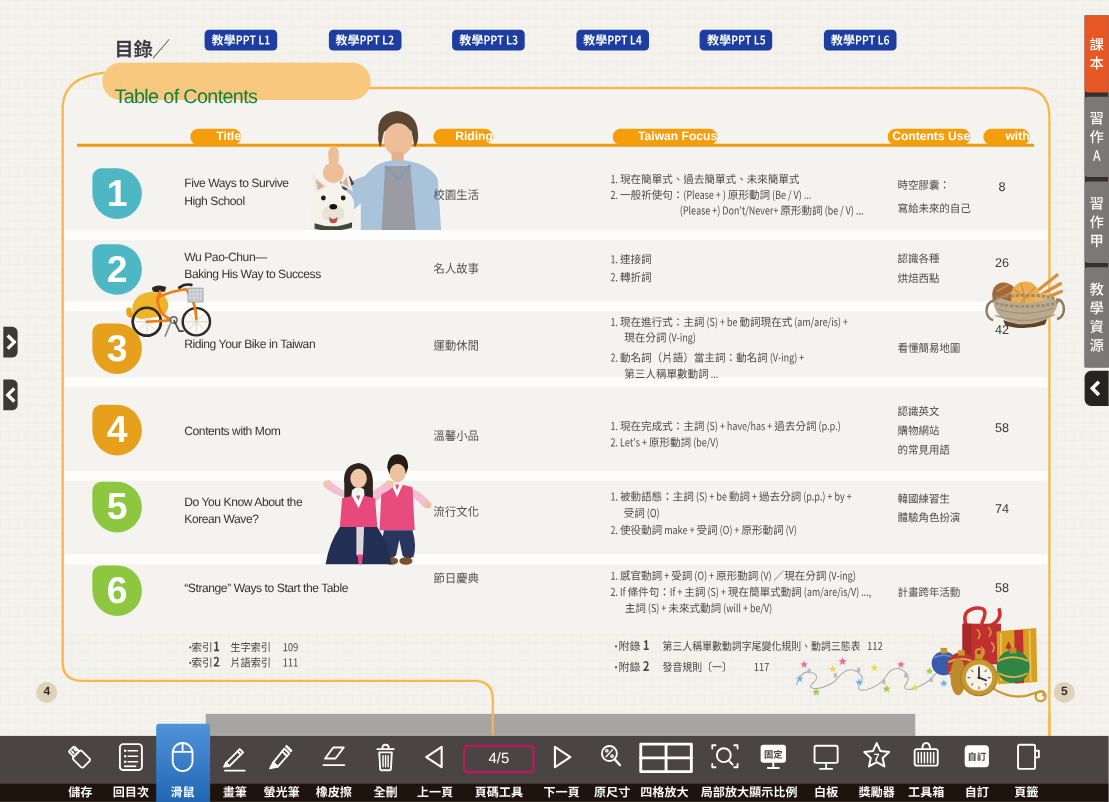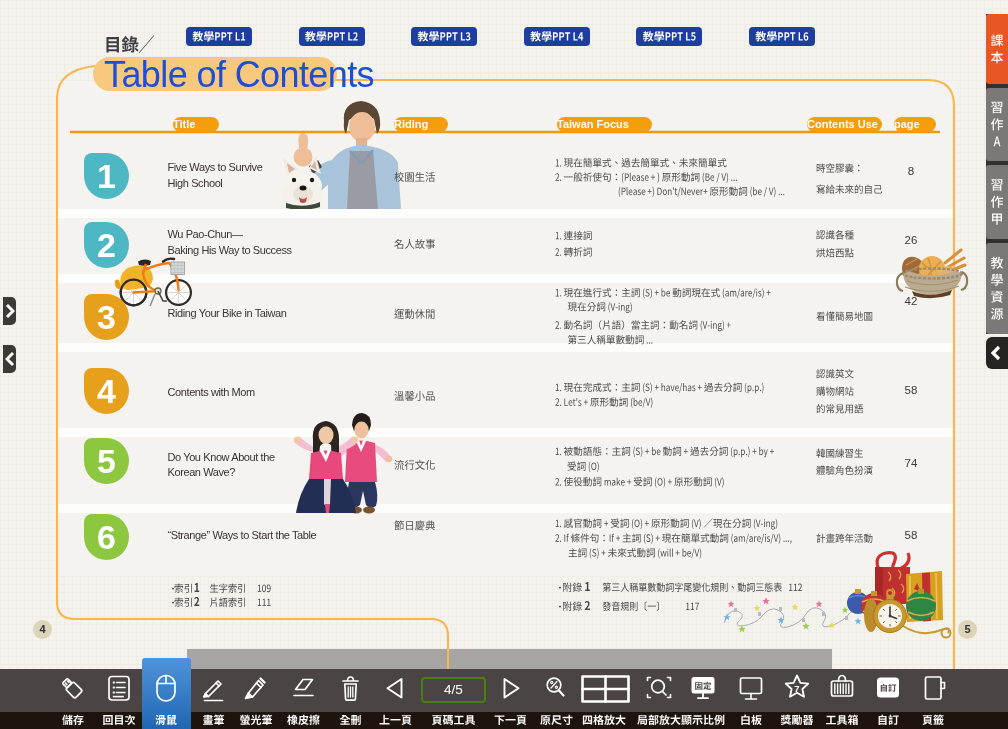--- a/index.html
+++ b/index.html
@@ -3,21 +3,21 @@
 <style>
 html,body{margin:0;padding:0}
 body{width:1008px;height:729px;position:relative;overflow:hidden;
  font-family:"Liberation Sans",sans-serif;
  background-color:#f4f2ed;
  background-image:linear-gradient(#f0ede8 1px,transparent 1px),linear-gradient(90deg,#f0ede8 1px,transparent 1px);
  background-size:8px 8px;}
 .abs{position:absolute}
 .panel{left:56px;top:81px;width:899px;height:495px;background:#f4f3ef}
 .sep{left:58px;width:896px;height:9px;background:#fdfdfc}
-.pill{height:15px;background:#f59e0c;border-radius:8px;color:#fff;font-weight:bold;font-size:11px;line-height:15px;text-align:left;top:117px;white-space:nowrap}
+.pill{height:15px;background:#f59e0c;border-radius:8px;color:#fff;font-weight:bold;font-size:11px;line-height:15px;text-align:right;top:117px;white-space:nowrap}
 .badge{width:45px;height:46px;border-radius:8px 50% 50% 50%;color:#fff;font-weight:bold;font-size:34px;text-align:center;line-height:46px;left:84px}
 .title{left:167.5px;font-weight:normal;font-size:11px;color:#3a3330;line-height:15.4px;letter-spacing:-.4px}
 .pnum{width:30px;text-align:center;font-size:11.5px;color:#3a3a3a;left:896px}
 .tbtn{top:27px;width:66px;height:19px;background:#1d3da0;border-radius:4px}
 .stab{left:986px;width:22px;border-radius:3px 0 0 3px}
 .circ{width:19px;height:19px;border-radius:50%;background:#ddd3b8;color:#2f2f2f;font-size:11px;font-weight:bold;text-align:center;line-height:19px}
 </style></head>
 <body>
 
 <div class="abs panel"></div>
@@ -171,34 +171,34 @@
 <circle cx="890" cy="616" r="12" fill="#f7f3e9"></circle>
 <g stroke="#6a625a" stroke-width="1">
         <path d="M890 605.5 V608 M890 624 V626.5 M879.5 616 H882 M898 616 H900.5 M883 609 L884.7 610.7 M897 623 L895.3 621.3 M897 609 L895.3 610.7 M883 623 L884.7 621.3"></path>
       </g>
 <path d="M890 616 L890 607.5 M890 616 L896.5 618.5" stroke="#3a3632" stroke-width="1.6" fill="none" stroke-linecap="round"></path>
 <circle cx="890" cy="616" r="1.4" fill="#3a3632"></circle>
 </g>
 
 </svg>
 
-<div class="abs" style="left:104px;top:54px;font-size:36px;color:#1d4ed8;letter-spacing:-.6px">Table of Contents</div>
+<div class="abs" style="left:104px;top:78px;font-size:18px;color:#15803d;letter-spacing:-.6px">Table of Contents</div>
 
 <div class="abs tbtn" style="left:186px"></div>
 <div class="abs tbtn" style="left:298.6px"></div>
 <div class="abs tbtn" style="left:411.2px"></div>
 <div class="abs tbtn" style="left:523.8px"></div>
 <div class="abs tbtn" style="left:636.4px"></div>
 <div class="abs tbtn" style="left:749px"></div>
 
 <div class="abs pill" style="left:173px;width:46px">Title</div>
 <div class="abs pill" style="left:394px;width:54px">Riding</div>
 <div class="abs pill" style="left:557px;width:95px">Taiwan Focus</div>
 <div class="abs pill" style="left:807px;width:75px">Contents Use</div>
-<div class="abs pill" style="left:894px;width:42px">page</div>
+<div class="abs pill" style="left:894px;width:42px">with</div>
 
 <div class="abs badge" style="top:153px;background:#4db7c4">1</div>
 <div class="abs badge" style="top:222px;background:#4db7c4">2</div>
 <div class="abs badge" style="top:294px;background:#e7a01c">3</div>
 <div class="abs badge" style="top:368px;background:#e7a01c">4</div>
 <div class="abs badge" style="top:438px;background:#8dc63f">5</div>
 <div class="abs badge" style="top:514px;background:#8dc63f">6</div>
 
 <div class="abs title" style="top:160.2px">Five Ways to Survive<br>High School</div>
 <div class="abs title" style="top:227.1px">Wu Pao-Chun—<br>Baking His Way to Success</div>
@@ -237,21 +237,21 @@
   </svg>
 
 <div class="abs" style="left:187px;top:649px;width:645px;height:20px;background:#a7a5a3"></div>
 
 <div class="abs" style="left:447px;top:649px;width:2.1px;height:20px;background:#f6b84e"></div>
 <div class="abs" style="left:953px;top:649px;width:2.1px;height:20px;background:#f6b84e"></div>
 
 <div class="abs" style="left:0;top:669px;width:1008px;height:43px;background:#4a4544"></div>
 <div class="abs" style="left:0;top:712px;width:1008px;height:17px;background:#1f130d"></div>
 <div class="abs" style="left:142px;top:658px;width:49px;height:71px;background:linear-gradient(#4f94da,#2166b2);border-radius:3px 3px 0 0"></div>
-<div class="abs" style="left:421px;top:677px;width:65px;height:26px;border:2px solid #4d7c0f;border-radius:4px;box-sizing:border-box;color:#fff;font-size:13.5px;text-align:center;line-height:22px">4/5</div>
+<div class="abs" style="left:421px;top:677px;width:65px;height:26px;border:2px solid #be185d;border-radius:4px;box-sizing:border-box;color:#fff;font-size:13.5px;text-align:center;line-height:22px">4/5</div>
 <svg class="abs" style="left:0;top:0" width="1008" height="729" viewBox="0 0 1008 729">
 <g stroke="#fff" fill="none" stroke-width="1.7" stroke-linejoin="round" stroke-linecap="round">
 <g transform="translate(73 689) rotate(-45)">
 <rect x="-5.5" y="-5" width="11" height="13" rx="2"></rect>
 <rect x="-3.5" y="-11.5" width="7" height="6.5" rx="1"></rect>
 <path d="M-1.2 -9.5 V-7.5 M1.8 -9.5 V-7.5"></path>
 </g>
 <rect x="109" y="676.5" width="20" height="23.5" rx="3"></rect>
 <g stroke-width="1.5">
         <path d="M116.5 682.5 H125 M116.5 687.5 H125 M116.5 692.5 H125"></path>

